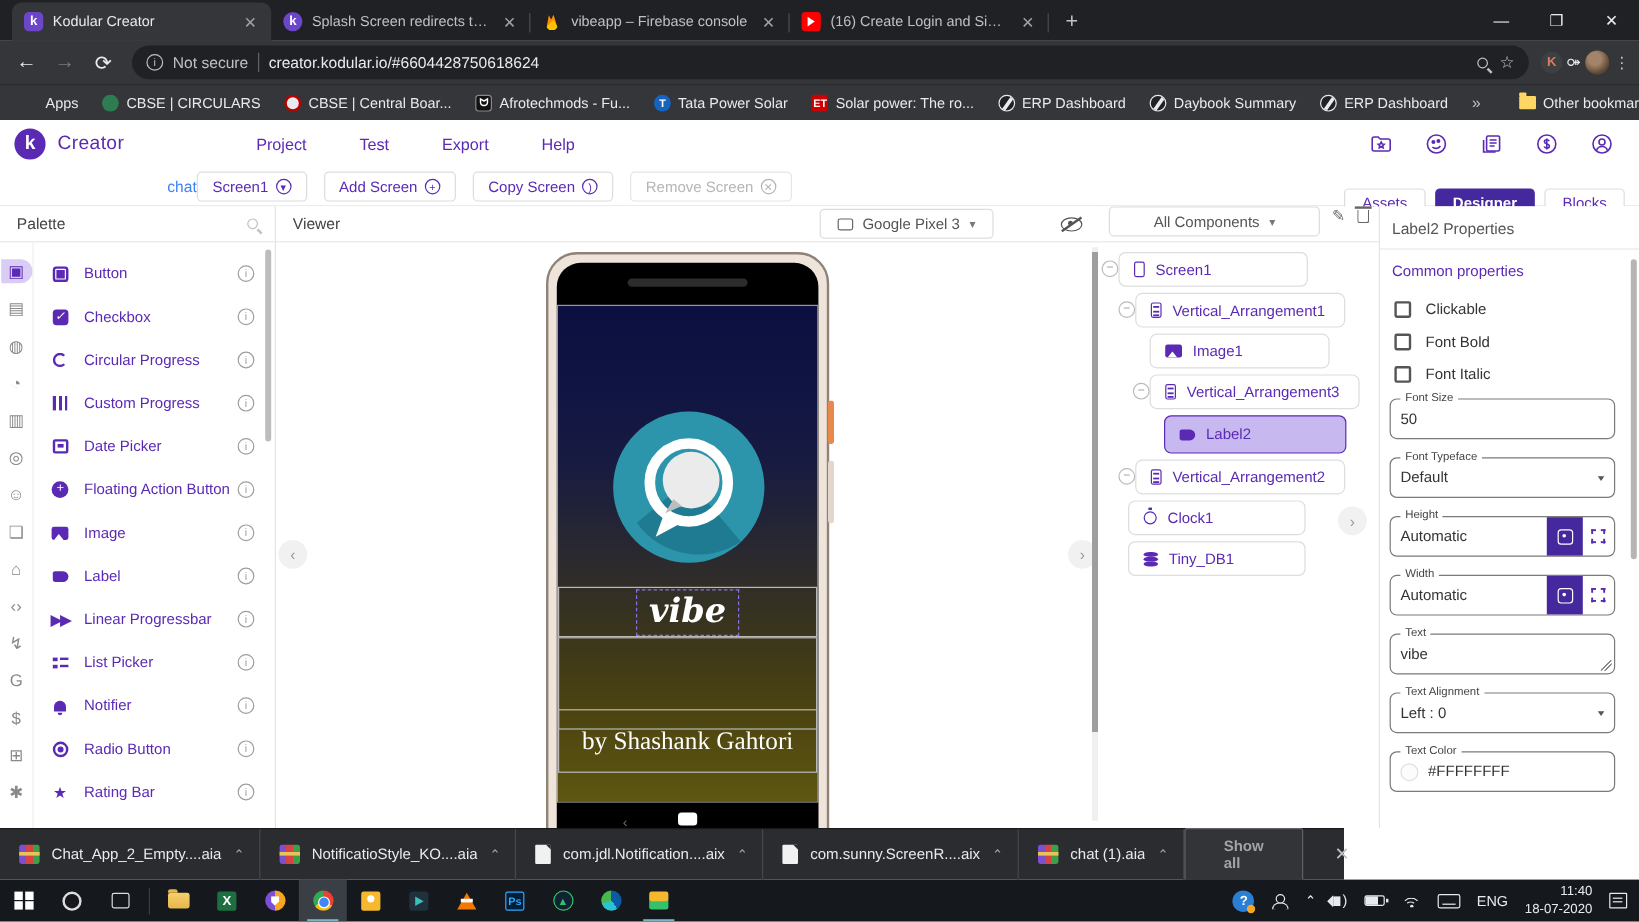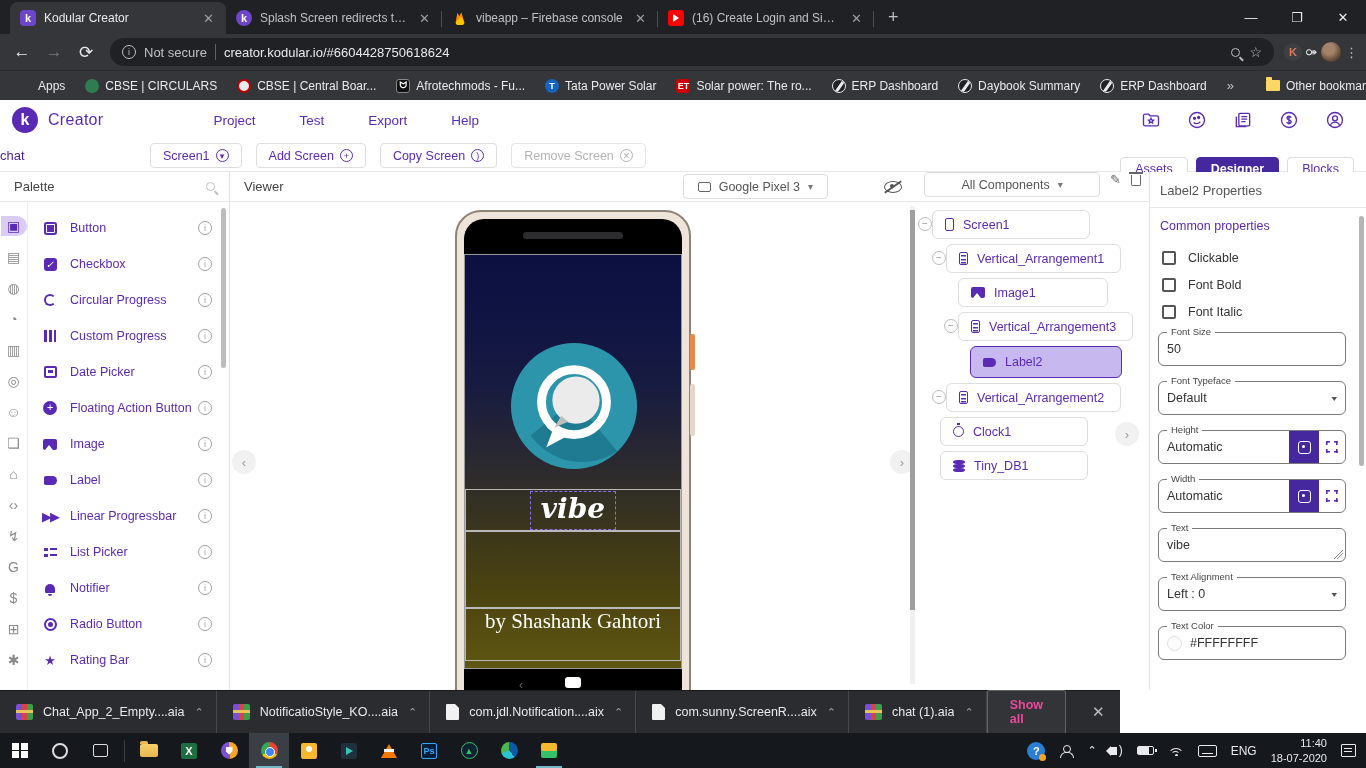--- a/index.html
+++ b/index.html
@@ -63,21 +63,21 @@
   .klogo { width:26px; height:26px; background:#5b2ab5; border-radius:50%; color:#fff; font-weight:bold; font-size:16px; display:flex; align-items:center; justify-content:center; margin-left:12px; }
   .kbrand { color:#5b2ab5; font-size:16px; margin-left:10px; letter-spacing:.3px; }
   .kmenus { display:flex; gap:44px; margin-left:110px; }
   .kmenu { color:#5b2ab5; font-size:13.5px; }
   .kicons { margin-left:auto; display:flex; gap:24px; margin-right:20px; align-items:center; }
   .kicon { width:22px; height:22px; display:flex; align-items:center; justify-content:center; color:#5b2ab5; }
   .kicon svg { width:20px; height:20px; stroke:#5b2ab5; fill:none; stroke-width:1.6; }
 
   
   .screenbar { position:absolute; left:0; top:140px; width:1366px; height:32px; background:#fff; border-bottom:1px solid #e8e8e8; display:flex; align-items:center; }
-  .projname { font-size:13px; color:#4c1d95; width:150px; }
+  .projname { font-size:13px; color:#3b82f6; margin-left:14px; width:150px;text-align:right; }
   .sbtn { height:25px; border:1px solid #ddd; border-radius:4px; background:#fff; color:#5b2ab5; font-size:12.5px; display:inline-flex; align-items:center; gap:6px; padding:0 12px; margin-right:14px; }
   .sbtn .cir { width:13px; height:13px; border:1.2px solid #5b2ab5; border-radius:50%; display:flex; align-items:center; justify-content:center; font-size:9px; }
   .sbtn.disabled { color:#b5b5b5; border-color:#e5e5e5; }
   .sbtn.disabled .cir { border-color:#b5b5b5; }
   .rightbtns { margin-left:auto; display:flex; gap:8px; margin-right:12px;margin-top:27px; }
   .rbtn { height:25px; border:1px solid #ddd; border-radius:4px; background:#fff; color:#5b2ab5; font-size:12.5px; padding:0 14px; display:flex; align-items:center; }
   .rbtn.active { background:#45289e; border-color:#45289e; color:#fff; font-weight:bold; }
 
   
   .main { position:absolute; left:0; top:172px; width:1366px; height:518px; background:#fff; }
@@ -134,21 +134,21 @@
   .vol { position:absolute; right:-6px; top:172px; width:5px; height:52px; background:#e3d6ca; border-radius:2px; }
   .pscreen { position:absolute; left:7px; top:7px; width:218px; height:493px; background:#000; border-radius:20px 20px 0 0; overflow:hidden; }
   .speaker { position:absolute; left:59px; top:13px; width:100px; height:7px; background:#2c2c2e; border-radius:4px; }
   .appscreen { position:absolute; left:0px; top:35px; width:218px; height:415px; border:1px solid #9a9a9a;
       background:linear-gradient(180deg,#0c1040 0%,#101443 16%,#181b40 32%,#2a2930 50%,#3a351c 66%,#4c4410 82%,#5e5611 100%); }
   .applogo { position:absolute; left:44px; top:86px; width:130px; height:130px; }
   .sect { position:absolute; left:0; width:216px; border:1px solid #b9b9b9; }
   .sect-vibe { top:234px; height:42px; display:flex; align-items:center; justify-content:center; }
   .vibetext { font-family:"DejaVu Serif", serif; font-style:italic; font-weight:bold; color:#fff; font-size:28px; padding:0 10px 4px; border:1px dashed #8a6fe8; }
   .sect-empty { top:276px; height:77px; }
-  .sect-author { top:353px; height:53px; display:flex; justify-content:center; }
+  .sect-author { top:336px; height:53px; display:flex; align-items:center; justify-content:center; }
   .authortext { font-family:"Liberation Serif", serif; color:#fff; font-size:21px; }
   .pnav { position:absolute; left:0; top:450px; width:218px; height:43px; background:#000; }
   .pnav .back { position:absolute; left:55px; top:9px; color:#6a6a6a; font-size:12px; }
   .pnav .home { position:absolute; left:101px; top:8px; width:16px; height:11px; background:#fff; border-radius:3px; }
 
   
   .components { position:absolute; left:916px; top:0; width:234px; height:518px; border-right:1px solid #e4e4e4; }
   .comp-head { height:30px; border-bottom:1px solid #e8e8e8; display:flex; padding:0 8px; gap:10px; }
   .compfilter { flex:1; height:25px; border:1px solid #ddd; border-radius:4px; display:flex; align-items:center; justify-content:center; gap:8px; color:#555; font-size:12.5px; }
   .pencil { color:#666; font-size:13px; }
@@ -198,21 +198,21 @@
 
   
   .downloads { position:absolute; left:0; top:690px; width:1120px; height:43px; background:#2b2c2f; border-top:1px solid #1a1a1c; display:flex; align-items:center; }
   .dlitem { width:227px; height:43px; display:flex; align-items:center; gap:10px; padding:0 12px 0 16px; border-right:1px solid #47484b; color:#e8eaed; font-size:12.5px; }
   .dlitem .dname { flex:1; white-space:nowrap; overflow:hidden; }
   .dl-chev { color:#9aa0a6; font-size:11px; }
   .ic-rar { width:17px; height:16px; border-radius:2px; background:linear-gradient(90deg,#7a4fd0 0 33%, #d84343 33% 66%, #3f9e49 66% 100%); position:relative; }
   .ic-rar:after { content:""; position:absolute; left:0; top:6px; width:17px; height:3px; background:#e8c35a; }
   .ic-doc { width:13px; height:16px; background:#f1f1f1; border-radius:1px; position:relative; }
   .ic-doc:after { content:""; position:absolute; right:0; top:0; border-left:4px solid transparent; border-top:4px solid #2b2c2f; }
-  .showall { margin-left:auto; border:1px solid #5f6368; color:#ec4899; font-size:12.5px; font-weight:bold; padding:7px 22px; border-radius:2px; margin-right:26px; background:#333438; }
+  .showall { margin-left:auto; border:1px solid #5f6368; color:#a3a3a3; font-size:12.5px; font-weight:bold; padding:7px 32px; border-radius:2px; margin-right:26px; background:#333438; }
   .dlclose { color:#bdc1c6; font-size:15px; margin-right:16px; }
 
   
   .taskbar { position:absolute; left:0; top:733px; width:1366px; height:35px; background:#15181d; display:flex; align-items:center; }
   .tb { width:40px; height:35px; display:flex; align-items:center; justify-content:center; position:relative; }
   .tb.open:after { content:""; position:absolute; bottom:0; left:7px; width:26px; height:2px; background:#76b9c6; }
   .tb.focus { background:#3a3f46; }
   .win-grid { display:grid; grid-template-columns:7px 7px; grid-template-rows:7px 7px; gap:1.5px; transform:none; }
   .win-grid i { background:#fff; }
   .cortana { width:16px; height:16px; border:2px solid #ddd; border-radius:50%; }

